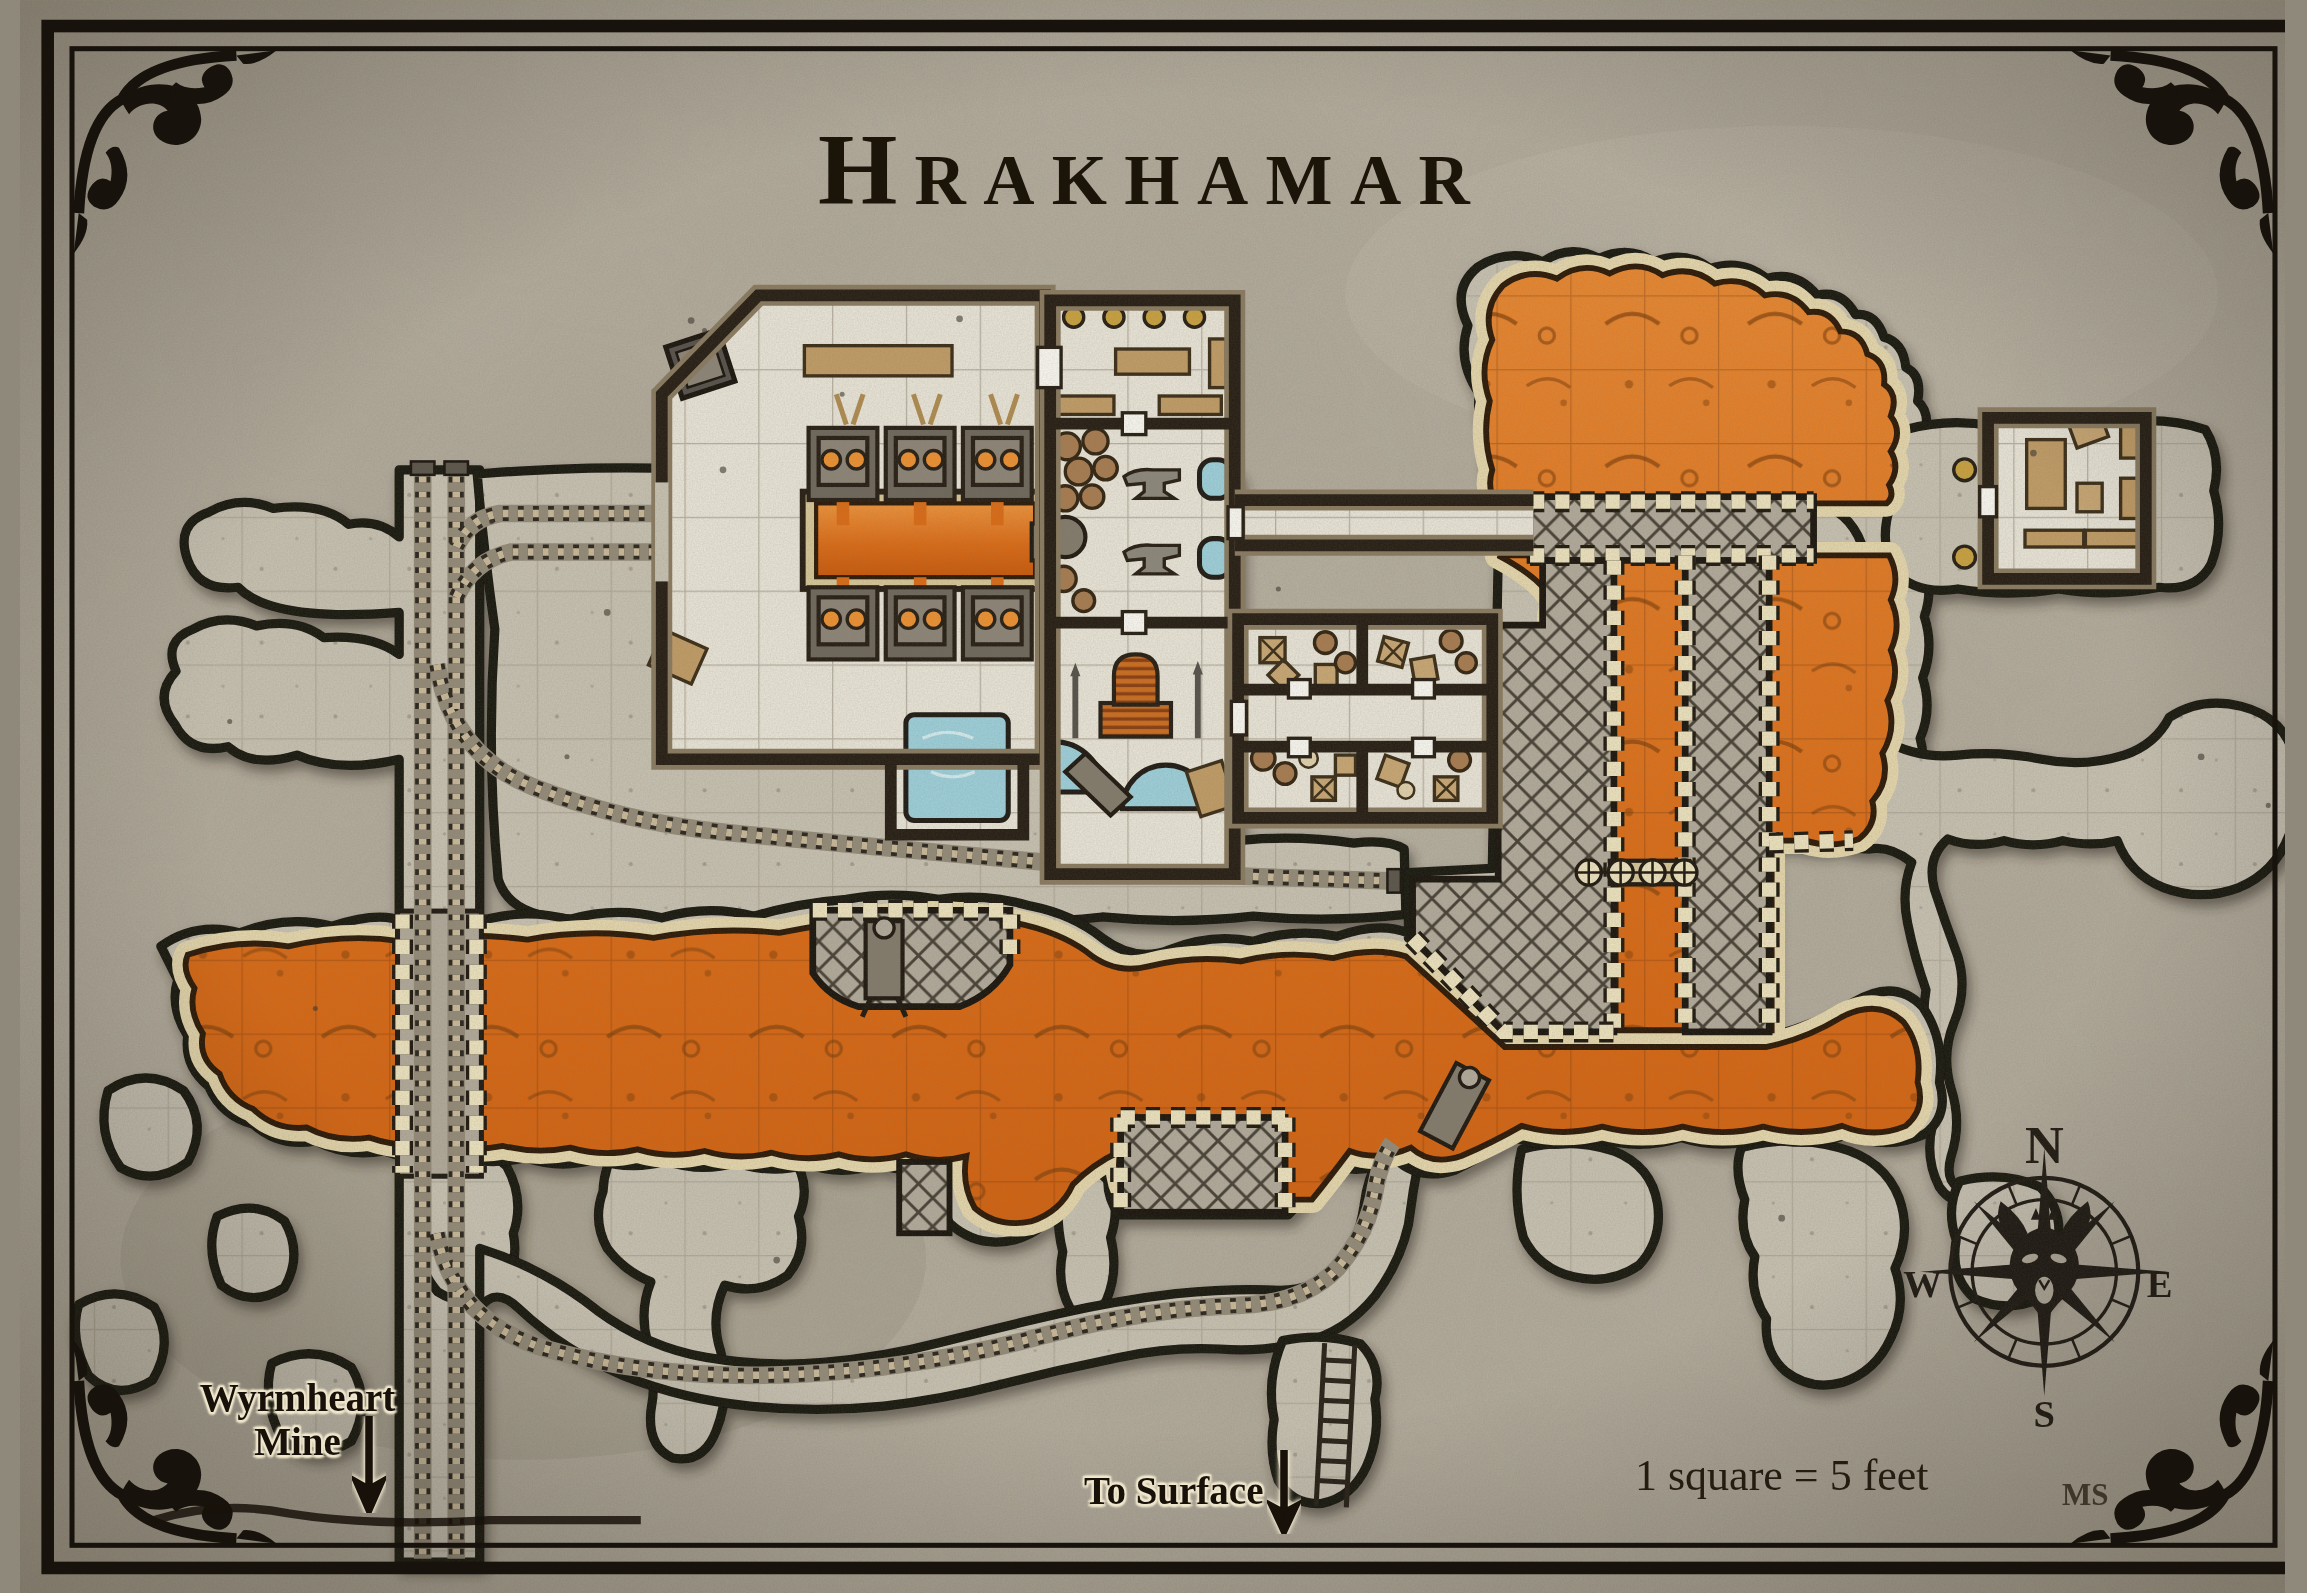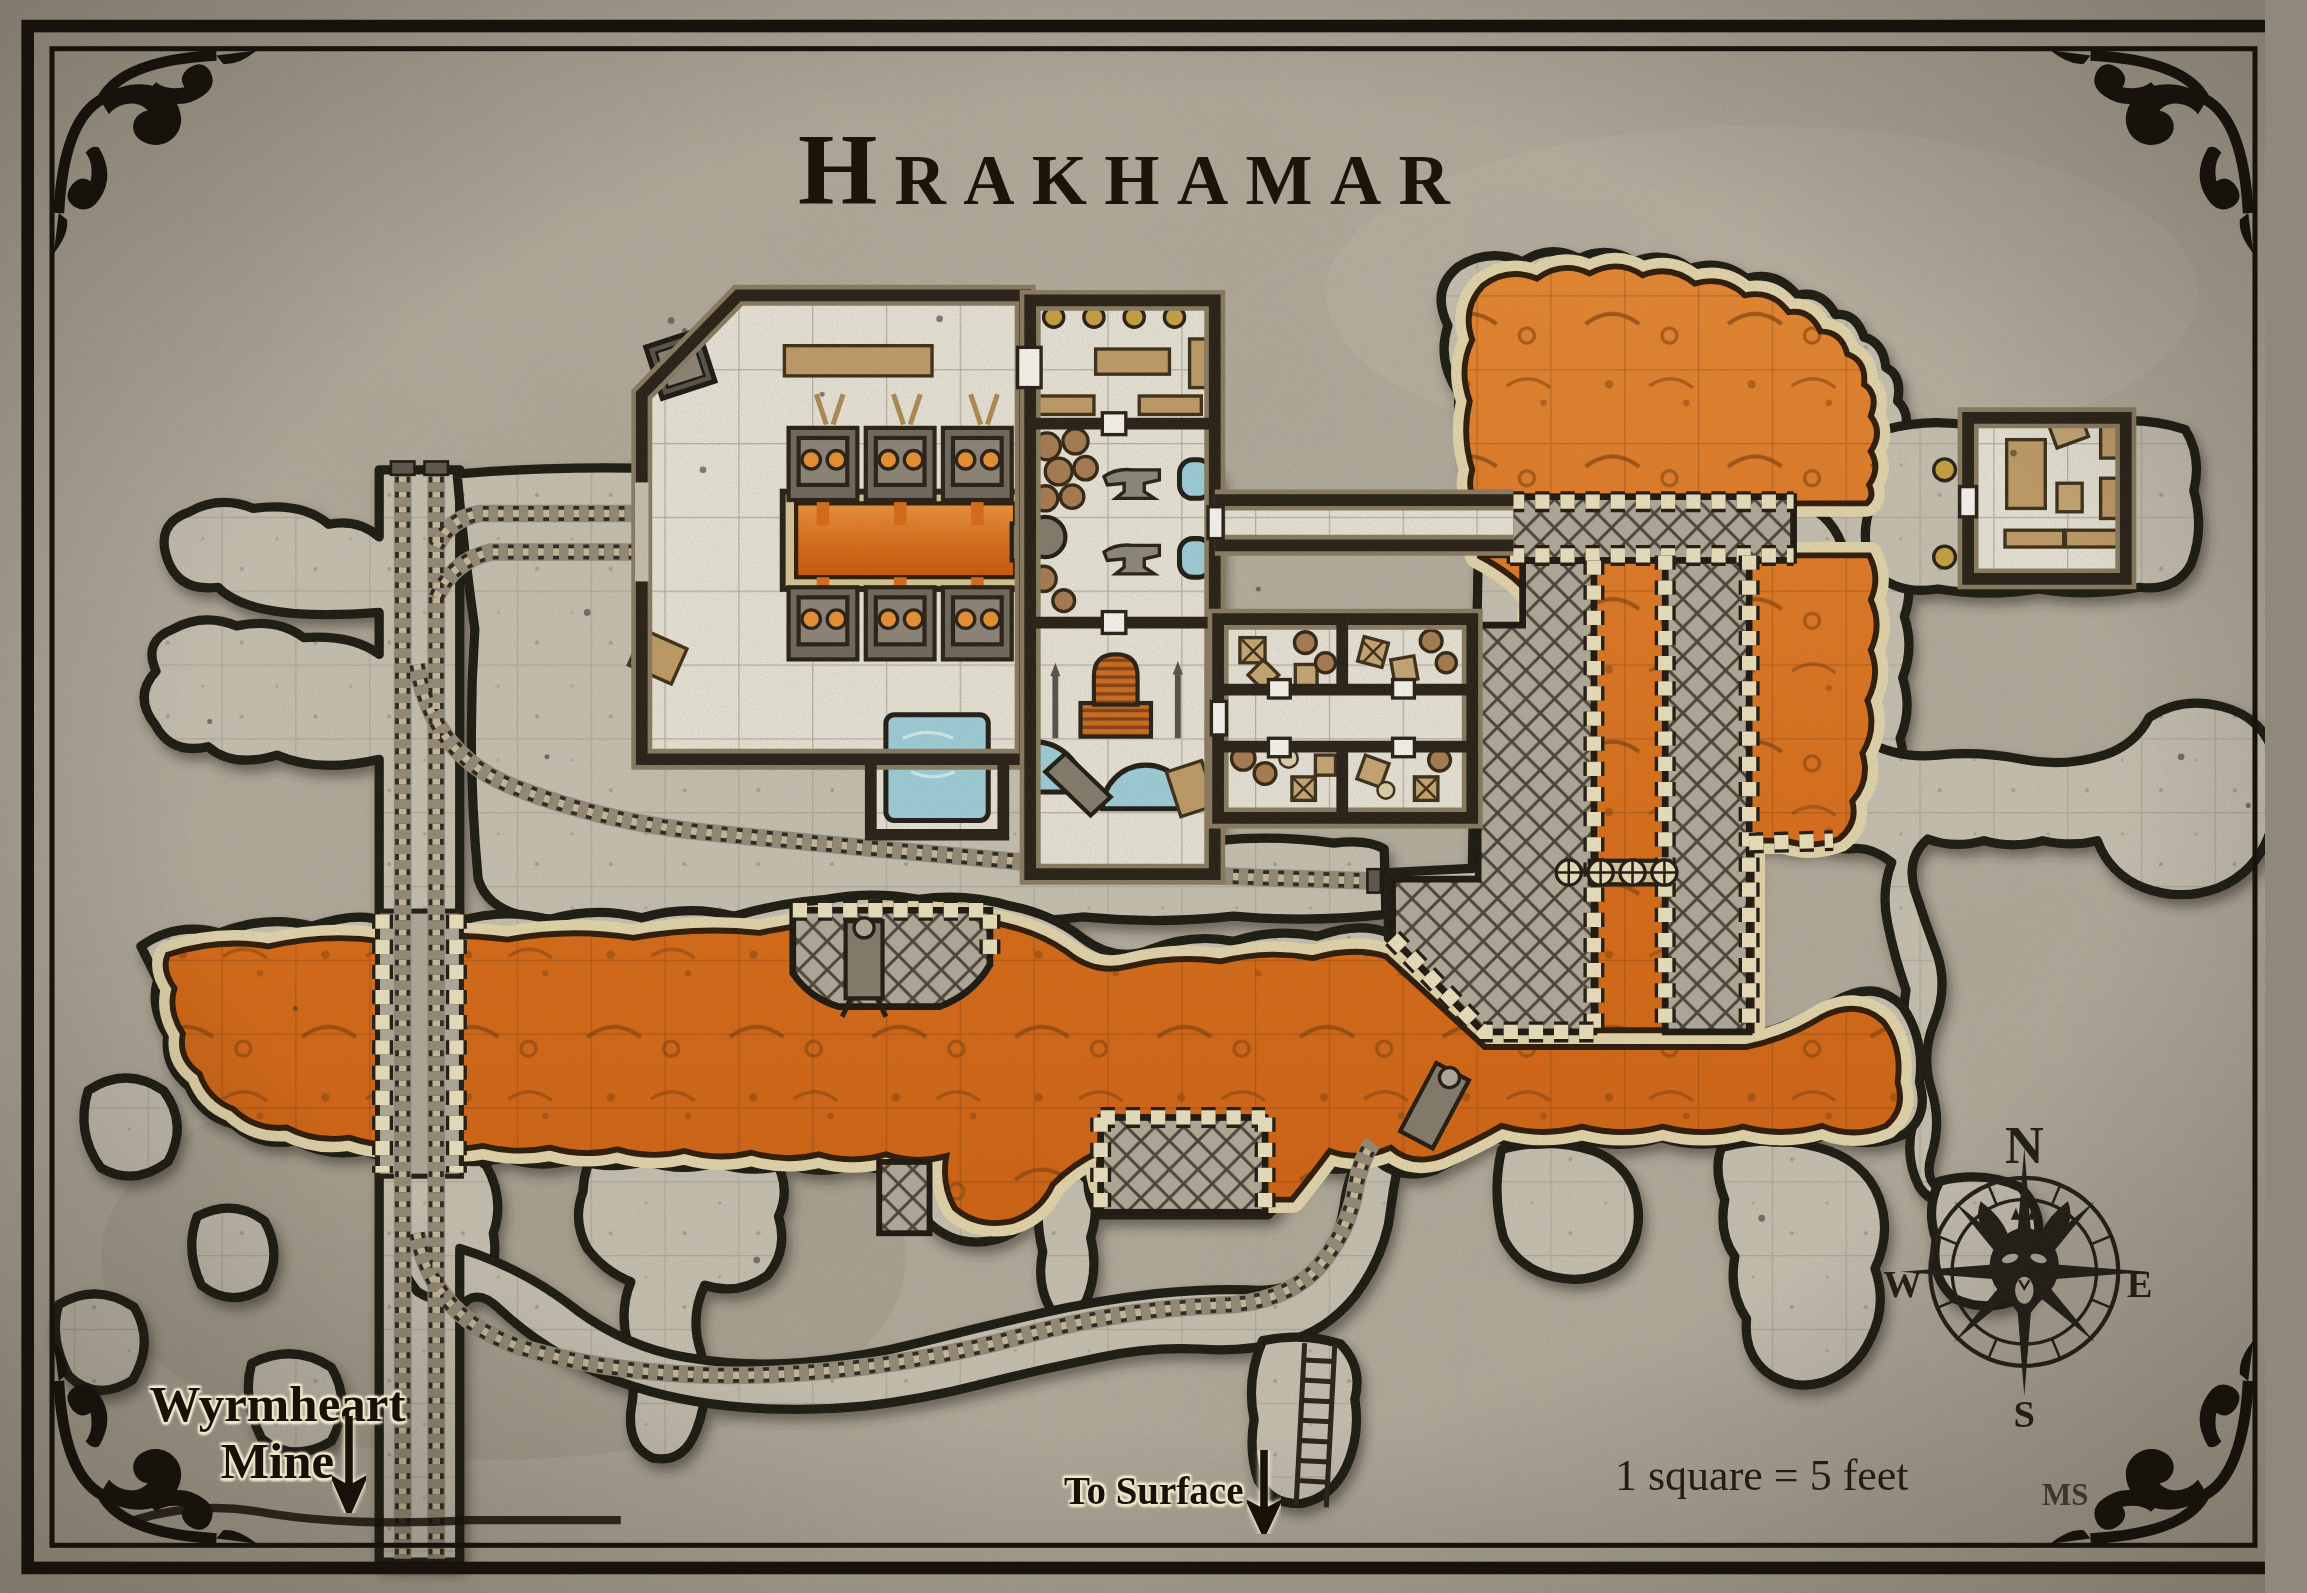--- a/index.html
+++ b/index.html
@@ -1,25 +1,25 @@
 <!DOCTYPE html>
 <html style="font-size:13.4px"><head>
 <meta charset="utf-8">
 <style>
   html,body{margin:0;padding:0;background:#8f897c;}
   #stage{position:relative;width:2265px;height:1594px;overflow:hidden;
-         font-family:"Liberation Serif",serif;background:#84cc16;}
+         font-family:"Liberation Serif",serif;background:#84cc16;margin-left:20px;}
   #mapsvg{position:absolute;left:0;top:0;}
   .lbl{position:absolute;color:#17110a;font-weight:bold;
        text-shadow:0 0 4.2px #f0e7cd,0 0 4.2px #f0e7cd,1.7px 1.7px 1.7px #f0e7cd,-1.7px -1.7px 1.7px #f0e7cd,
                    1.7px -1.7px 1.7px #f0e7cd,-1.7px 1.7px 1.7px #f0e7cd,0 2.5px 2.5px #f0e7cd,0 -2.5px 2.5px #f0e7cd;text-align:right;}
   #title{position:absolute;left:50%;transform:translateX(-50%);top:111px;
          font-size:102px;font-weight:bold;font-variant:small-caps;letter-spacing:0.17em;
          color:#1b1409;white-space:nowrap;}
-  #wyrm{left:133px;top:1376px;width:289px;text-align:center;font-size:51px;line-height:1.12;}
+  #wyrm{left:133px;top:1376px;width:289px;text-align:center;font-size:39px;line-height:1.12;}
   #tosurf{left:1064px;top:1468px;font-size:39px;}
   #scalenote{position:absolute;left:1615px;top:1450px;font-size:44px;color:#241c10;text-align:right;}
   #initials{position:absolute;left:2042px;top:1477px;font-size:31px;color:#3e3729;font-weight:bold;}
   .arrow{position:absolute;}
   svg text.compassTxt{font-family:"Liberation Serif",serif;fill:#1c1710;font-weight:bold;}
   .cave{fill:url(#pCave);stroke:#17120b;stroke-width:11;stroke-linejoin:round;}
   .wallsGlow{stroke:#8a7b60;stroke-width:25;fill:none;stroke-linejoin:miter;}
   .walls{stroke:#241c12;stroke-width:14;fill:none;stroke-linejoin:miter;}
   .floor{fill:url(#pFloor);}
   .door{fill:#fcfbf4;stroke:#241c12;stroke-width:4;}

